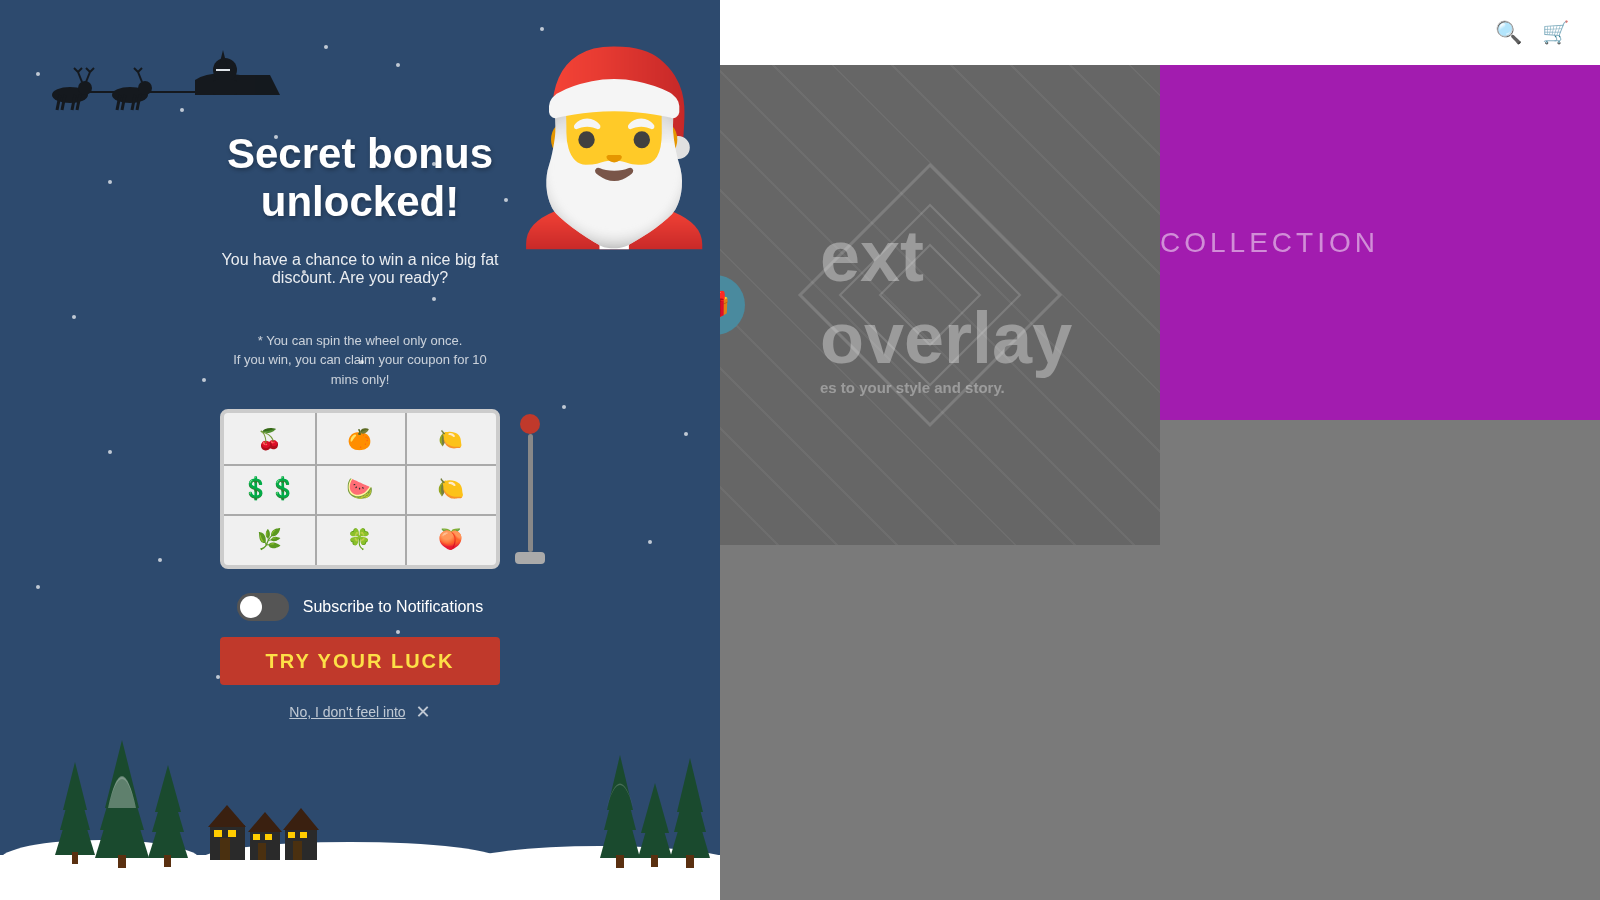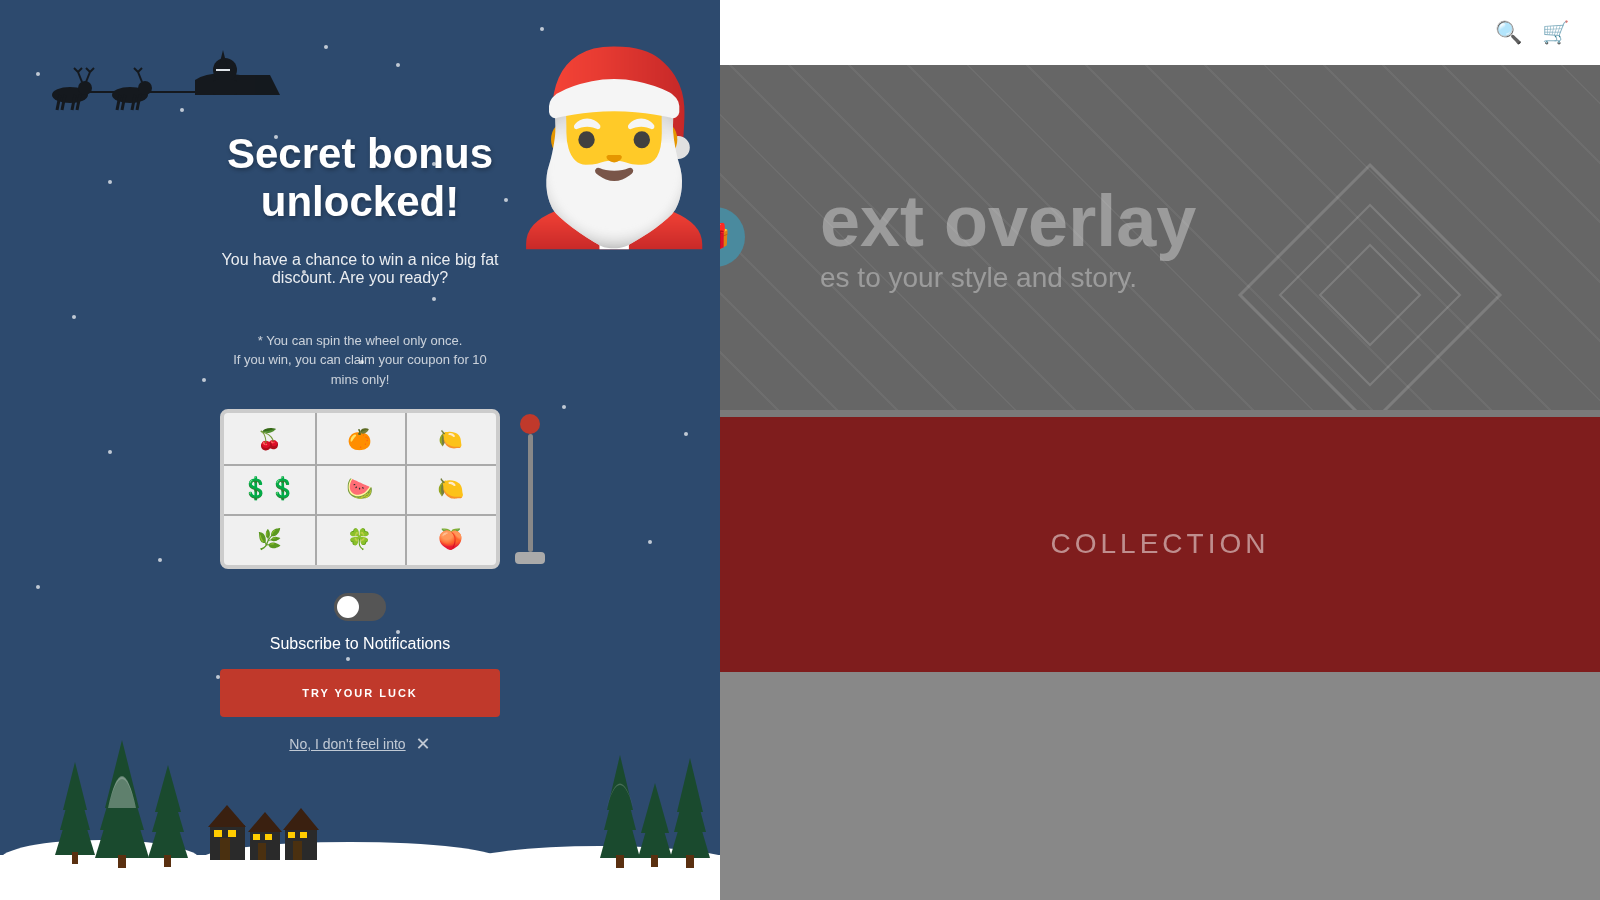--- a/index.html
+++ b/index.html
@@ -27,24 +27,24 @@
     }
     .nav-left { display: flex; align-items: center; gap: 30px; }
     .nav-catalog { font-size: 16px; color: #333; }
     .nav-icons { display: flex; gap: 20px; }
     .nav-icon { font-size: 22px; color: #333; cursor: pointer; }
 
     
     .main-content {
       position: absolute;
       top: 65px; left: 720px;
-      width: 880px; height: 607px;
+      width: 880px; height: 835px;
       background: #7a7a7a;
       display: flex;
-      flex-direction: column;
+      flex-direction: row;
     }
     .hero-section {
       width: 100%;
       height: 480px;
       background: #666;
       position: relative;
       display: flex;
       align-items: center;
       justify-content: center;
       overflow: hidden;
@@ -59,22 +59,23 @@
       font-size: 72px;
       font-weight: bold;
       color: rgba(255,255,255,0.35);
     }
     .hero-sub {
       font-size: 22px;
       color: rgba(255,255,255,0.35);
       margin-top: 10px;
     }
     .hero-sub2 {
-      font-size: 28px;
+      font-size: 15px;
       color: rgba(255,255,255,0.35);
+      font-weight: bold;
     }
 
     
     .hero-section::before {
       content: '';
       position: absolute;
       top: 0; left: 0; right: 0; bottom: 0;
       background: 
         repeating-linear-gradient(
           45deg,
@@ -97,25 +98,24 @@
       align-items: center;
       justify-content: center;
       font-size: 26px;
       cursor: pointer;
       z-index: 10;
     }
 
     .collection-section {
       width: 100%;
       height: 355px;
-      background: #7f1d1d;
-      display: flex;
-      align-items: center;
-      justify-content: center;
-      margin-top: 7px;
+      background: #a21caf;
+      display: flex;
+      align-items: center;
+      justify-content: flex-start;
     }
     .collection-title {
       font-size: 28px;
       color: rgba(255,255,255,0.5);
       letter-spacing: 4px;
     }
 
     
     .popup-overlay {
       position: absolute;
@@ -252,21 +252,20 @@
       background: #aaa;
       border-radius: 4px;
     }
 
     
     .subscribe-row {
       display: flex;
       align-items: center;
       gap: 14px;
       margin-top: 4px;
-      flex-direction: column;
     }
     .toggle-switch {
       width: 52px; height: 28px;
       background: #555;
       border-radius: 14px;
       position: relative;
       cursor: pointer;
     }
     .toggle-knob {
       width: 22px; height: 22px;
@@ -291,24 +290,24 @@
       color: #333;
       background: white;
       outline: none;
     }
     .popup-input::placeholder { color: #aaa; }
 
     
     .try-button {
       width: 280px; height: 48px;
       background: #c0392b;
-      color: #ffffff;
+      color: #fde047;
       border: none;
       border-radius: 4px;
-      font-size: 11px;
+      font-size: 20px;
       font-weight: bold;
       letter-spacing: 2px;
       cursor: pointer;
       margin-top: 4px;
     }
 
     
     .no-luck-row {
       display: flex;
       align-items: center;

